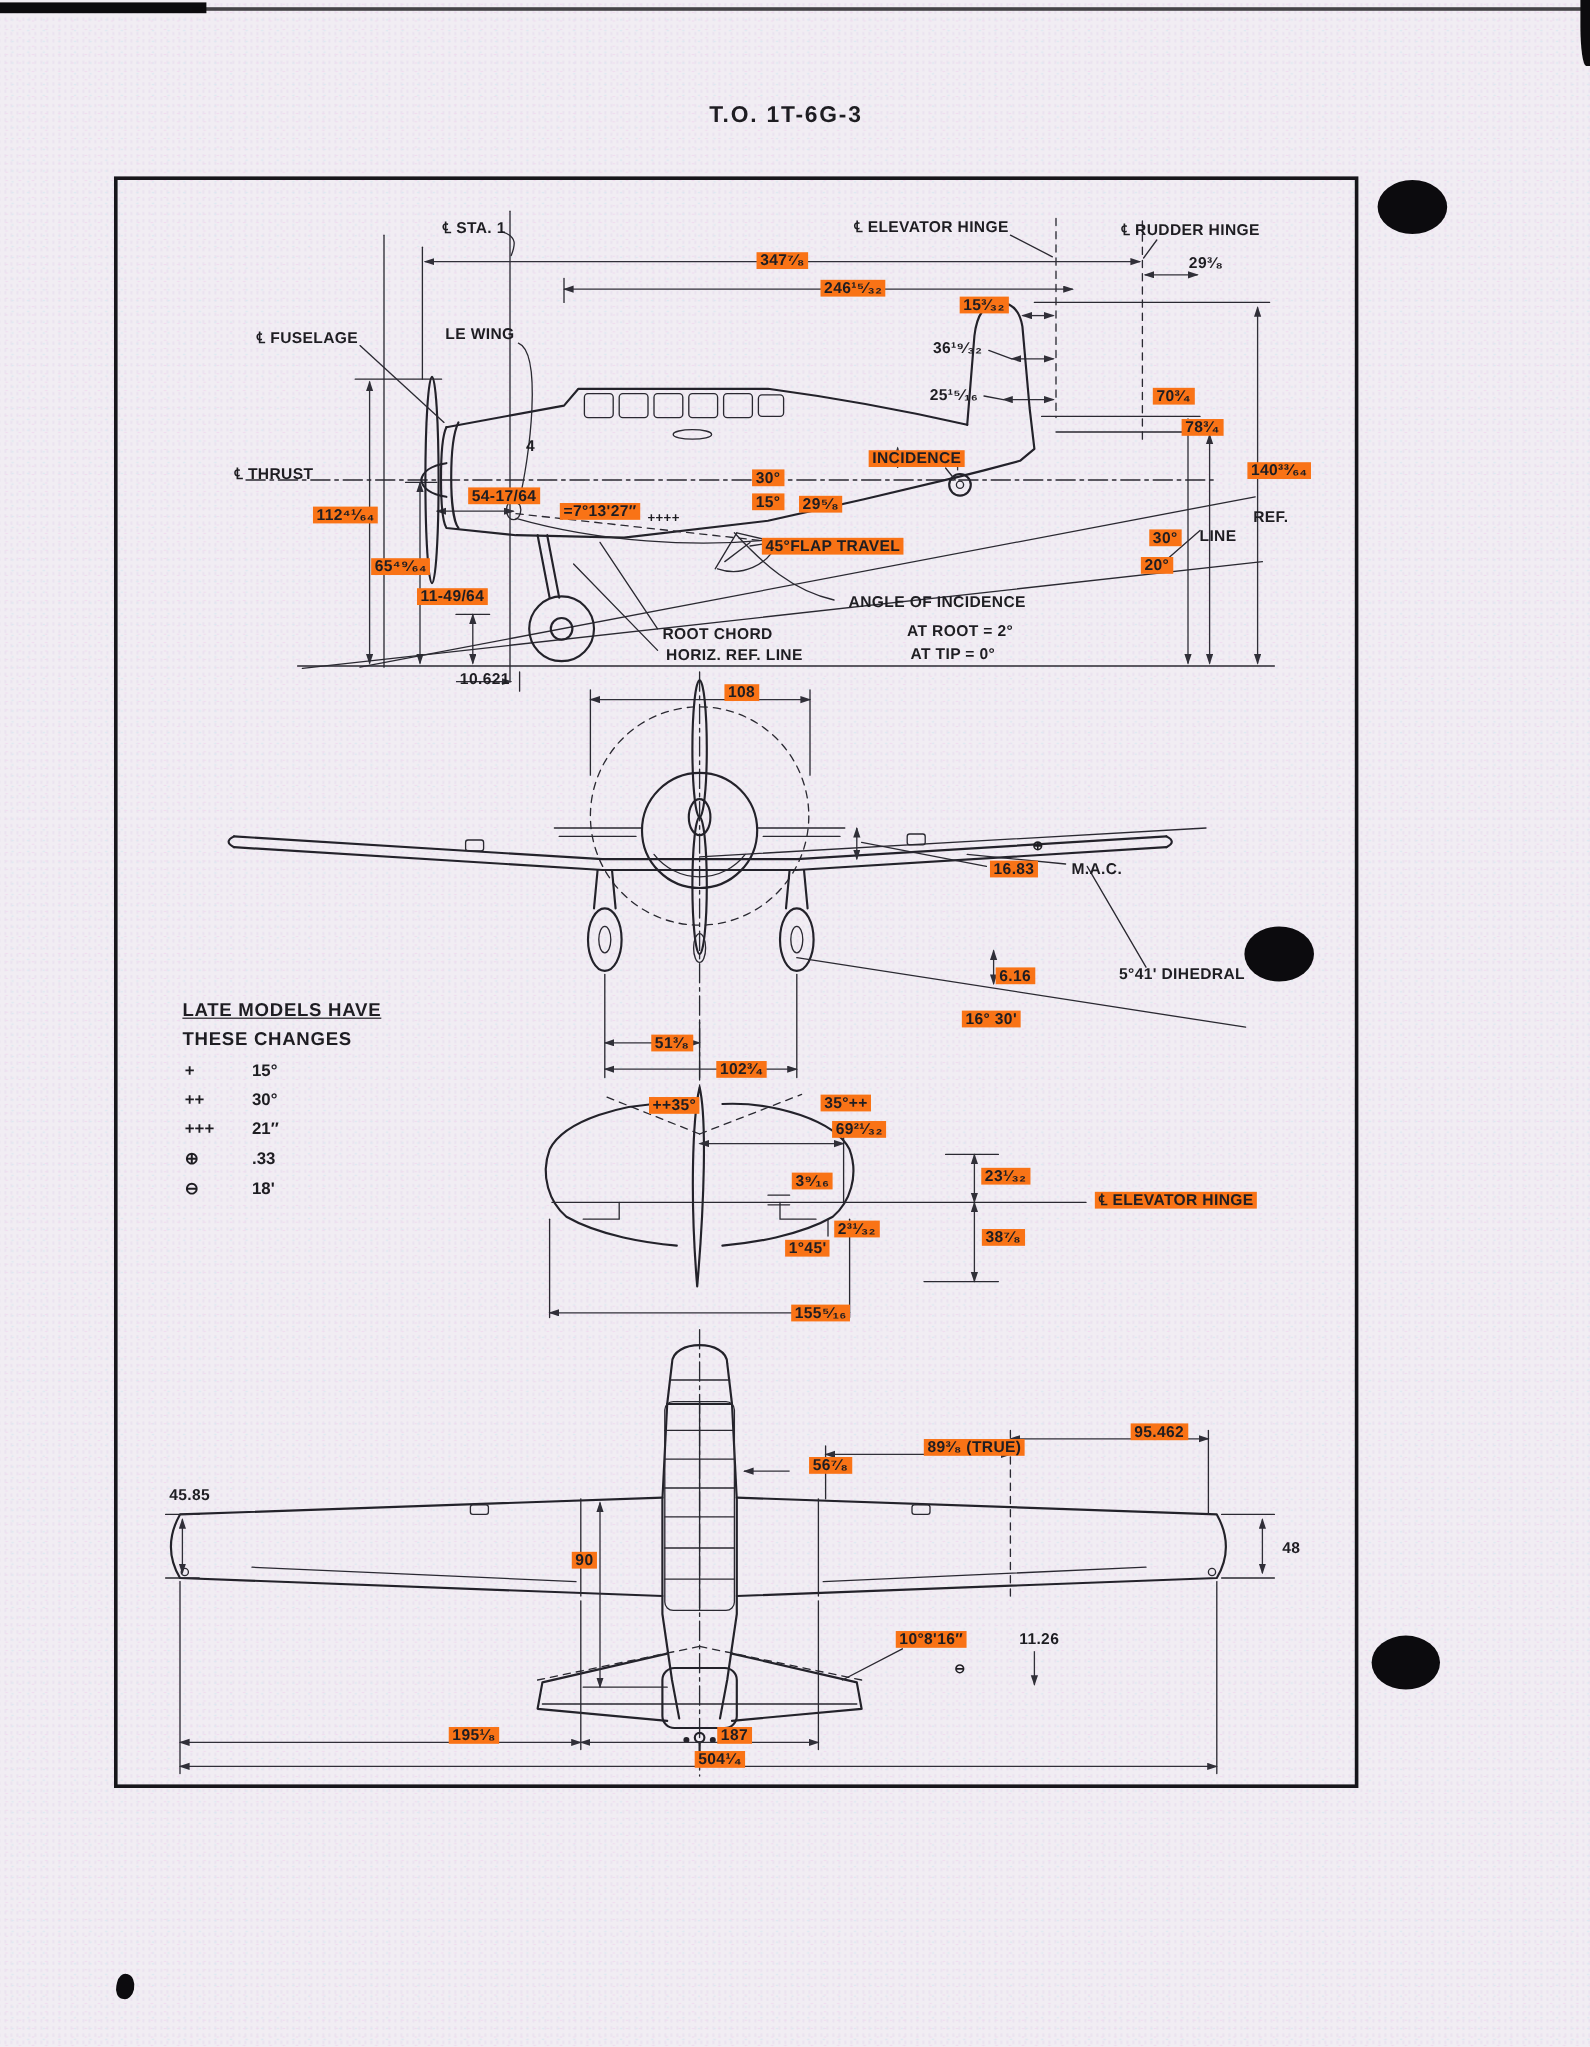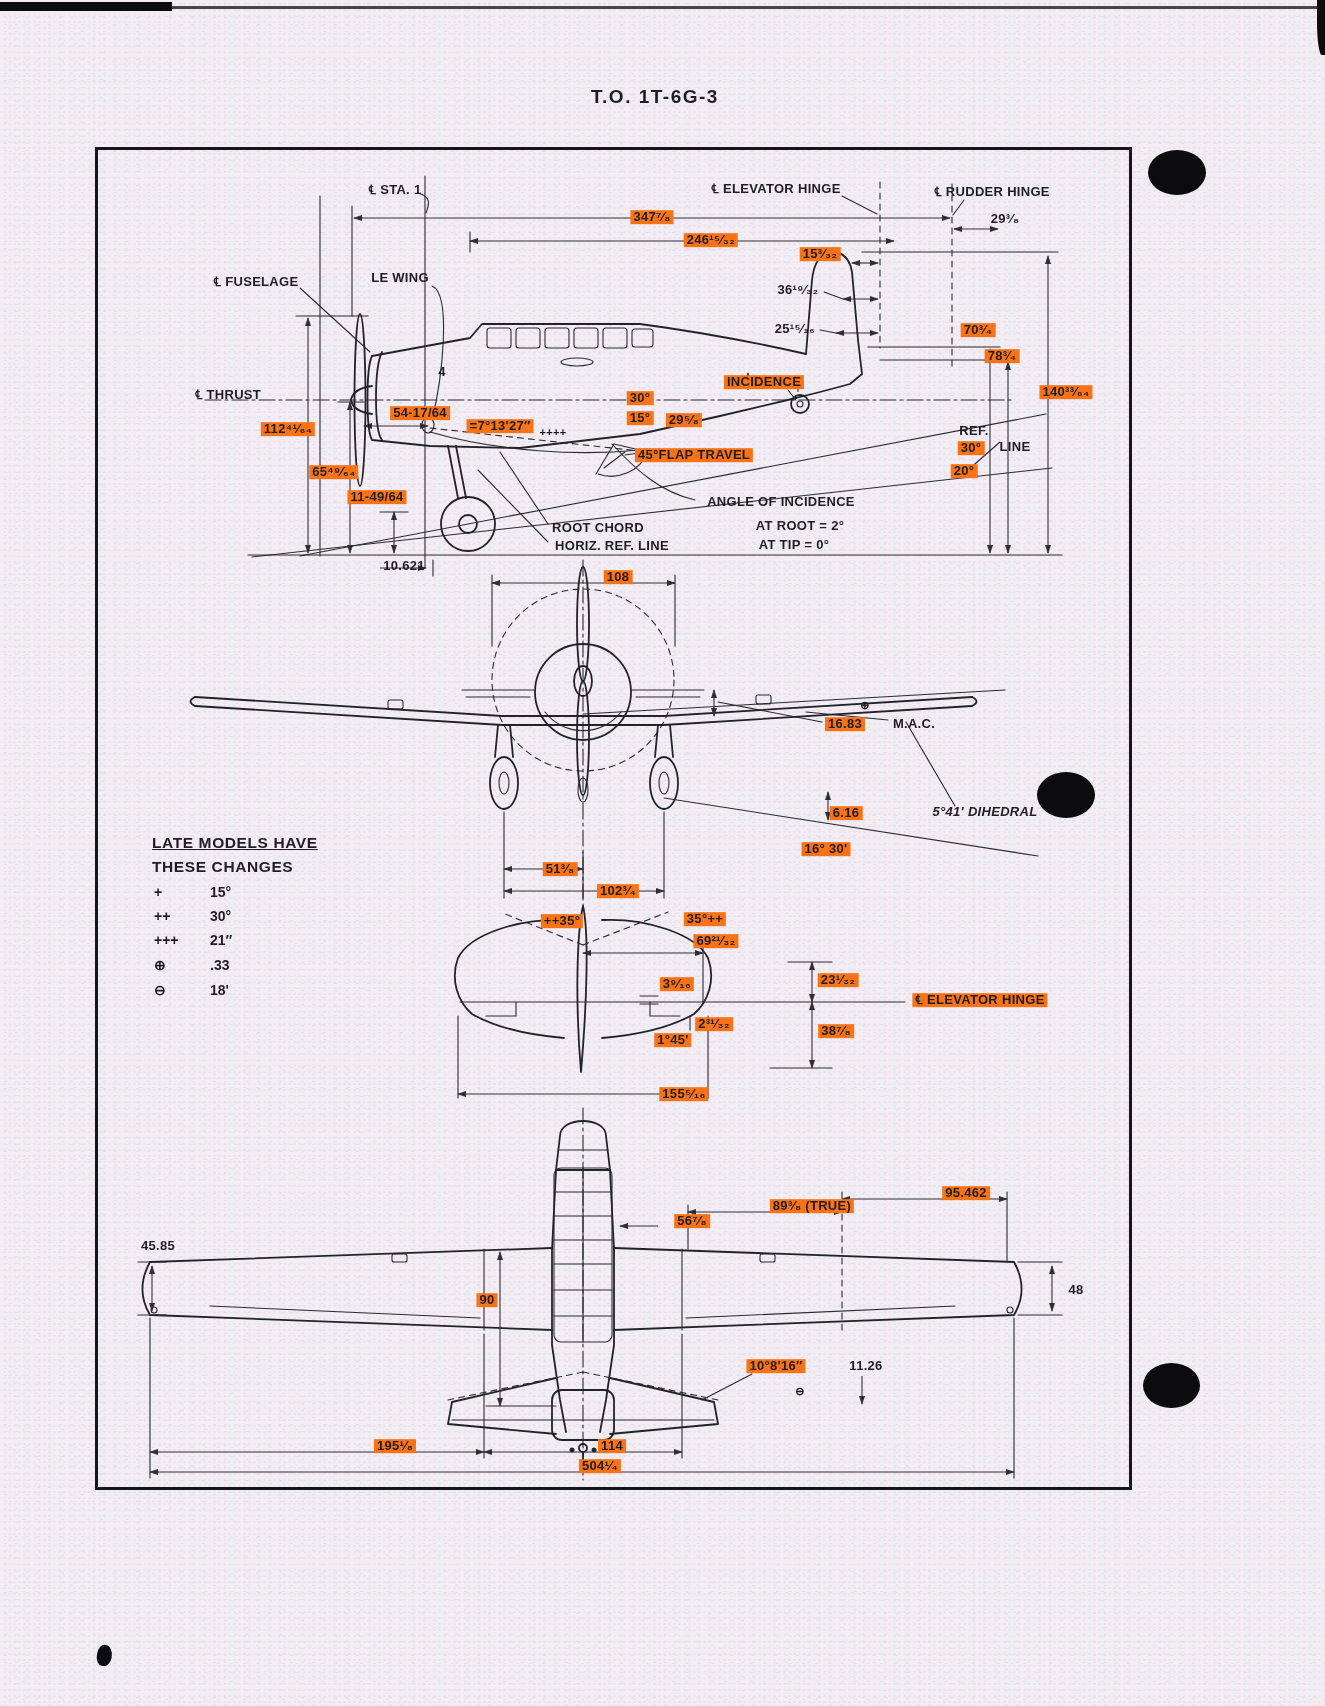--- a/index.html
+++ b/index.html
@@ -310,38 +310,38 @@
   <div class="lbl bg" style="left:1066px;top:392px;">140³³⁄₆₄</div>
   <div class="lbl bg" style="left:640px;top:398px;">30°</div>
   <div class="lbl bg" style="left:288px;top:429px;">112⁴¹⁄₆₄</div>
   <div class="lbl bg" style="left:420px;top:413px;">54-17/64</div>
   <div class="lbl bg" style="left:640px;top:418px;">15°</div>
   <div class="lbl bg" style="left:684px;top:420px;">29⁵⁄₈</div>
   <div class="lbl bg" style="left:500px;top:426px;">=7°13'27″</div>
   <div class="lbl sm" style="left:553px;top:433px;">++++</div>
   <div class="lbl bg" style="left:334px;top:460px;margin-top:12px;">65⁴⁹⁄₆₄</div>
   <div class="lbl bg" style="left:694px;top:455px;">45°FLAP TRAVEL</div>
-  <div class="lbl" style="left:974px;top:431px;">REF.</div>
+  <div class="lbl" style="left:1059px;top:431px;">REF.</div>
   <div class="lbl" style="left:1015px;top:447px;">LINE</div>
   <div class="lbl bg" style="left:971px;top:448px;">30°</div>
   <div class="lbl bg" style="left:964px;top:471px;">20°</div>
   <div class="lbl bg" style="left:377px;top:497px;">11-49/64</div>
   <div class="lbl" style="left:781px;top:502px;">ANGLE OF INCIDENCE</div>
   <div class="lbl" style="left:800px;top:526px;">AT ROOT = 2°</div>
   <div class="lbl" style="left:794px;top:545px;">AT TIP = 0°</div>
   <div class="lbl" style="left:598px;top:528px;">ROOT CHORD</div>
   <div class="lbl" style="left:612px;top:546px;">HORIZ. REF. LINE</div>
   <div class="lbl" style="left:404px;top:566px;">10.621</div>
 
   <div class="lbl bg" style="left:618px;top:577px;">108</div>
   <div class="lbl sm" style="left:865px;top:706px;">⊕</div>
   <div class="lbl bg" style="left:845px;top:724px;">16.83</div>
   <div class="lbl" style="left:914px;top:724px;">M.A.C.</div>
   <div class="lbl bg" style="left:846px;top:813px;">6.16</div>
-  <div class="lbl" style="left:985px;top:812px;font-style:italic;">5°41' DIHEDRAL</div>
+  <div class="lbl" style="left:985px;top:812px;">5°41' DIHEDRAL</div>
   <div class="lbl bg" style="left:826px;top:849px;">16° 30'</div>
   <div class="lbl bg" style="left:560px;top:869px;">51³⁄₈</div>
   <div class="lbl bg" style="left:618px;top:891px;">102³⁄₄</div>
 
   <div class="lla" style="left:152px;top:834px;font-size:15.5px;letter-spacing:.6px;text-decoration:underline;">LATE MODELS HAVE</div>
   <div class="lla" style="left:152px;top:858px;font-size:15.5px;letter-spacing:.6px;">THESE CHANGES</div>
   <div class="lla" style="left:154px;top:884px;font-size:14px;">+</div>
   <div class="lla" style="left:210px;top:884px;font-size:14px;">15°</div>
   <div class="lla" style="left:154px;top:908px;font-size:14px;">++</div>
   <div class="lla" style="left:210px;top:908px;font-size:14px;">30°</div>
@@ -366,16 +366,16 @@
   <div class="lbl bg" style="left:812px;top:1206px;">89³⁄₈ (TRUE)</div>
   <div class="lbl bg" style="left:966px;top:1193px;">95.462</div>
   <div class="lbl bg" style="left:692px;top:1221px;">56⁷⁄₈</div>
   <div class="lbl" style="left:158px;top:1246px;">45.85</div>
   <div class="lbl" style="left:1076px;top:1290px;">48</div>
   <div class="lbl bg" style="left:487px;top:1300px;">90</div>
   <div class="lbl bg" style="left:776px;top:1366px;">10°8'16″</div>
   <div class="lbl" style="left:866px;top:1366px;">11.26</div>
   <div class="lbl sm" style="left:800px;top:1392px;">⊖</div>
   <div class="lbl bg" style="left:395px;top:1446px;">195¹⁄₈</div>
-  <div class="lbl bg" style="left:612px;top:1446px;">114</div>
+  <div class="lbl bg" style="left:612px;top:1446px;">187</div>
   <div class="lbl bg" style="left:600px;top:1466px;">504¹⁄₄</div>
 
 </div>
 
 </body></html>

